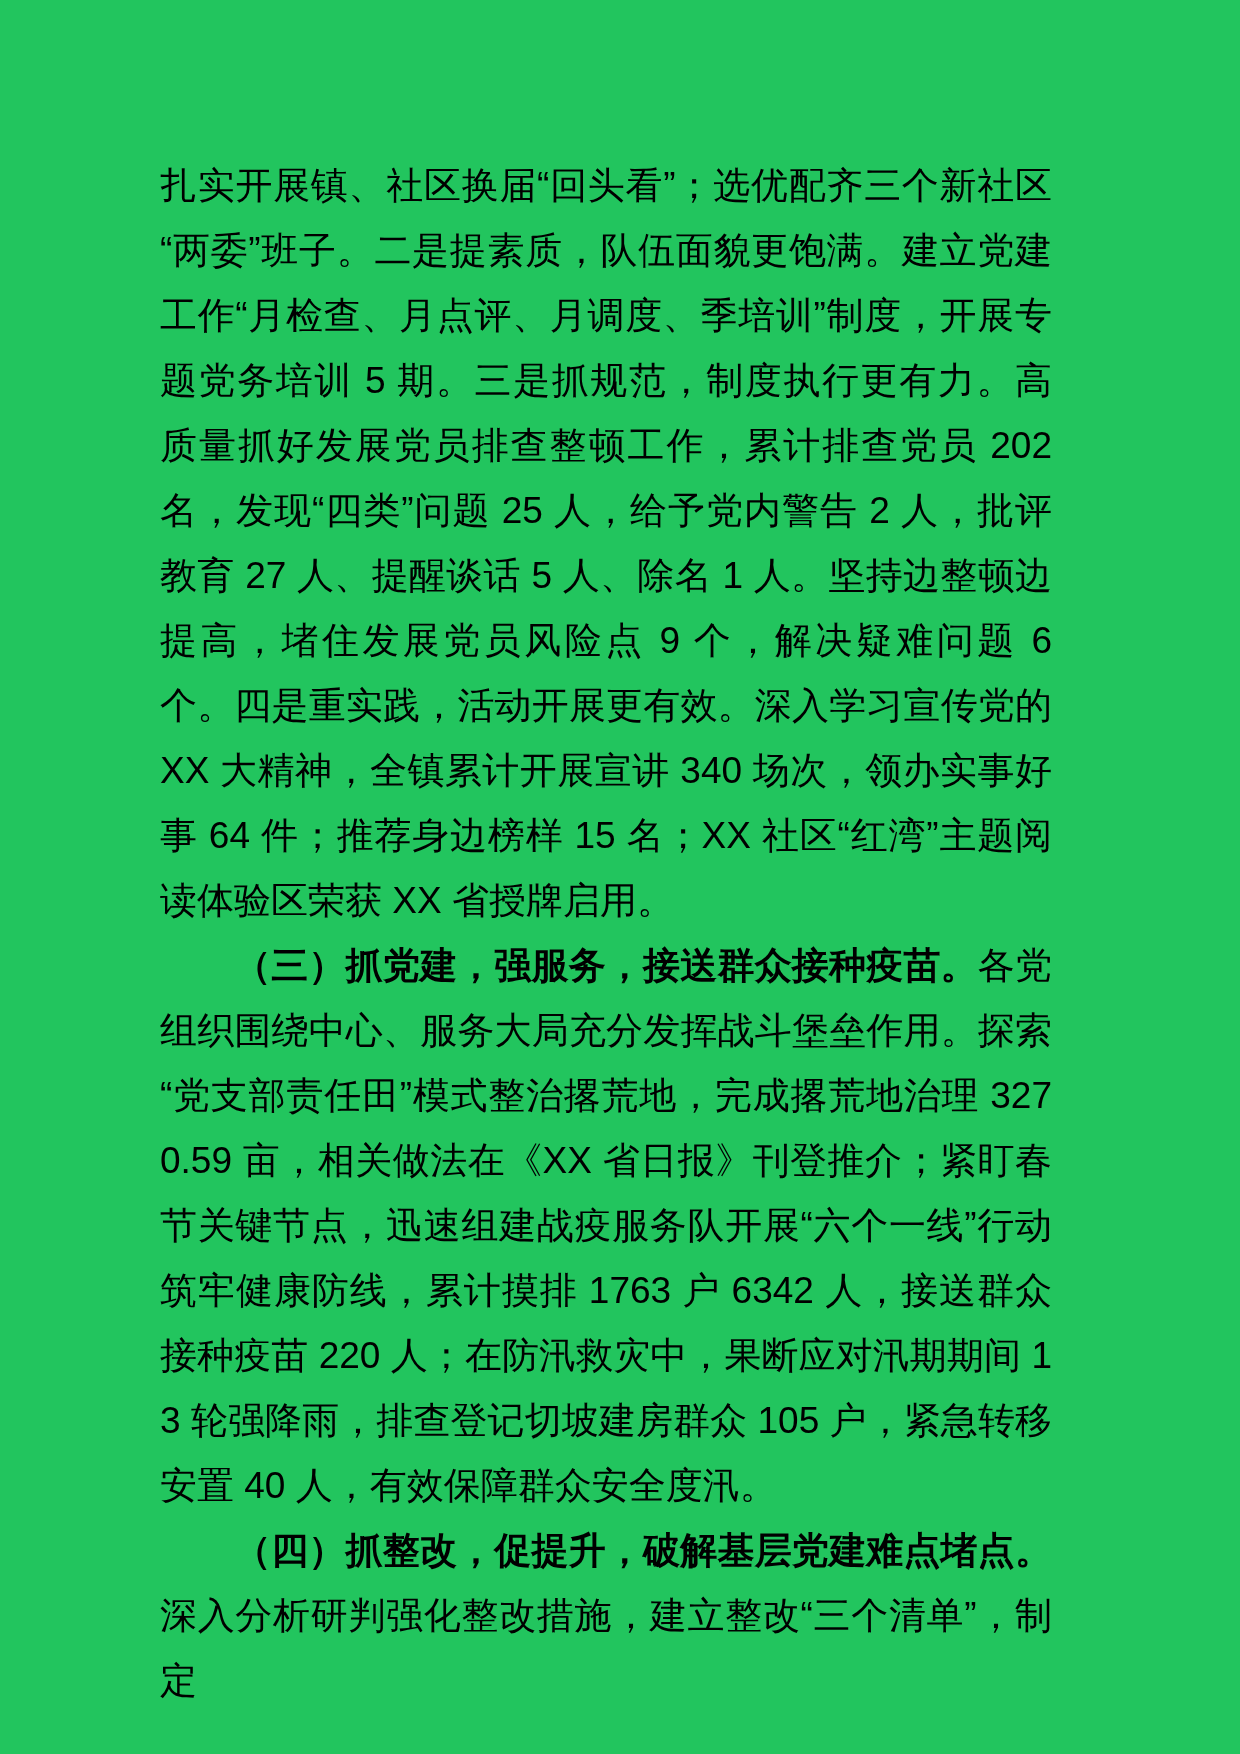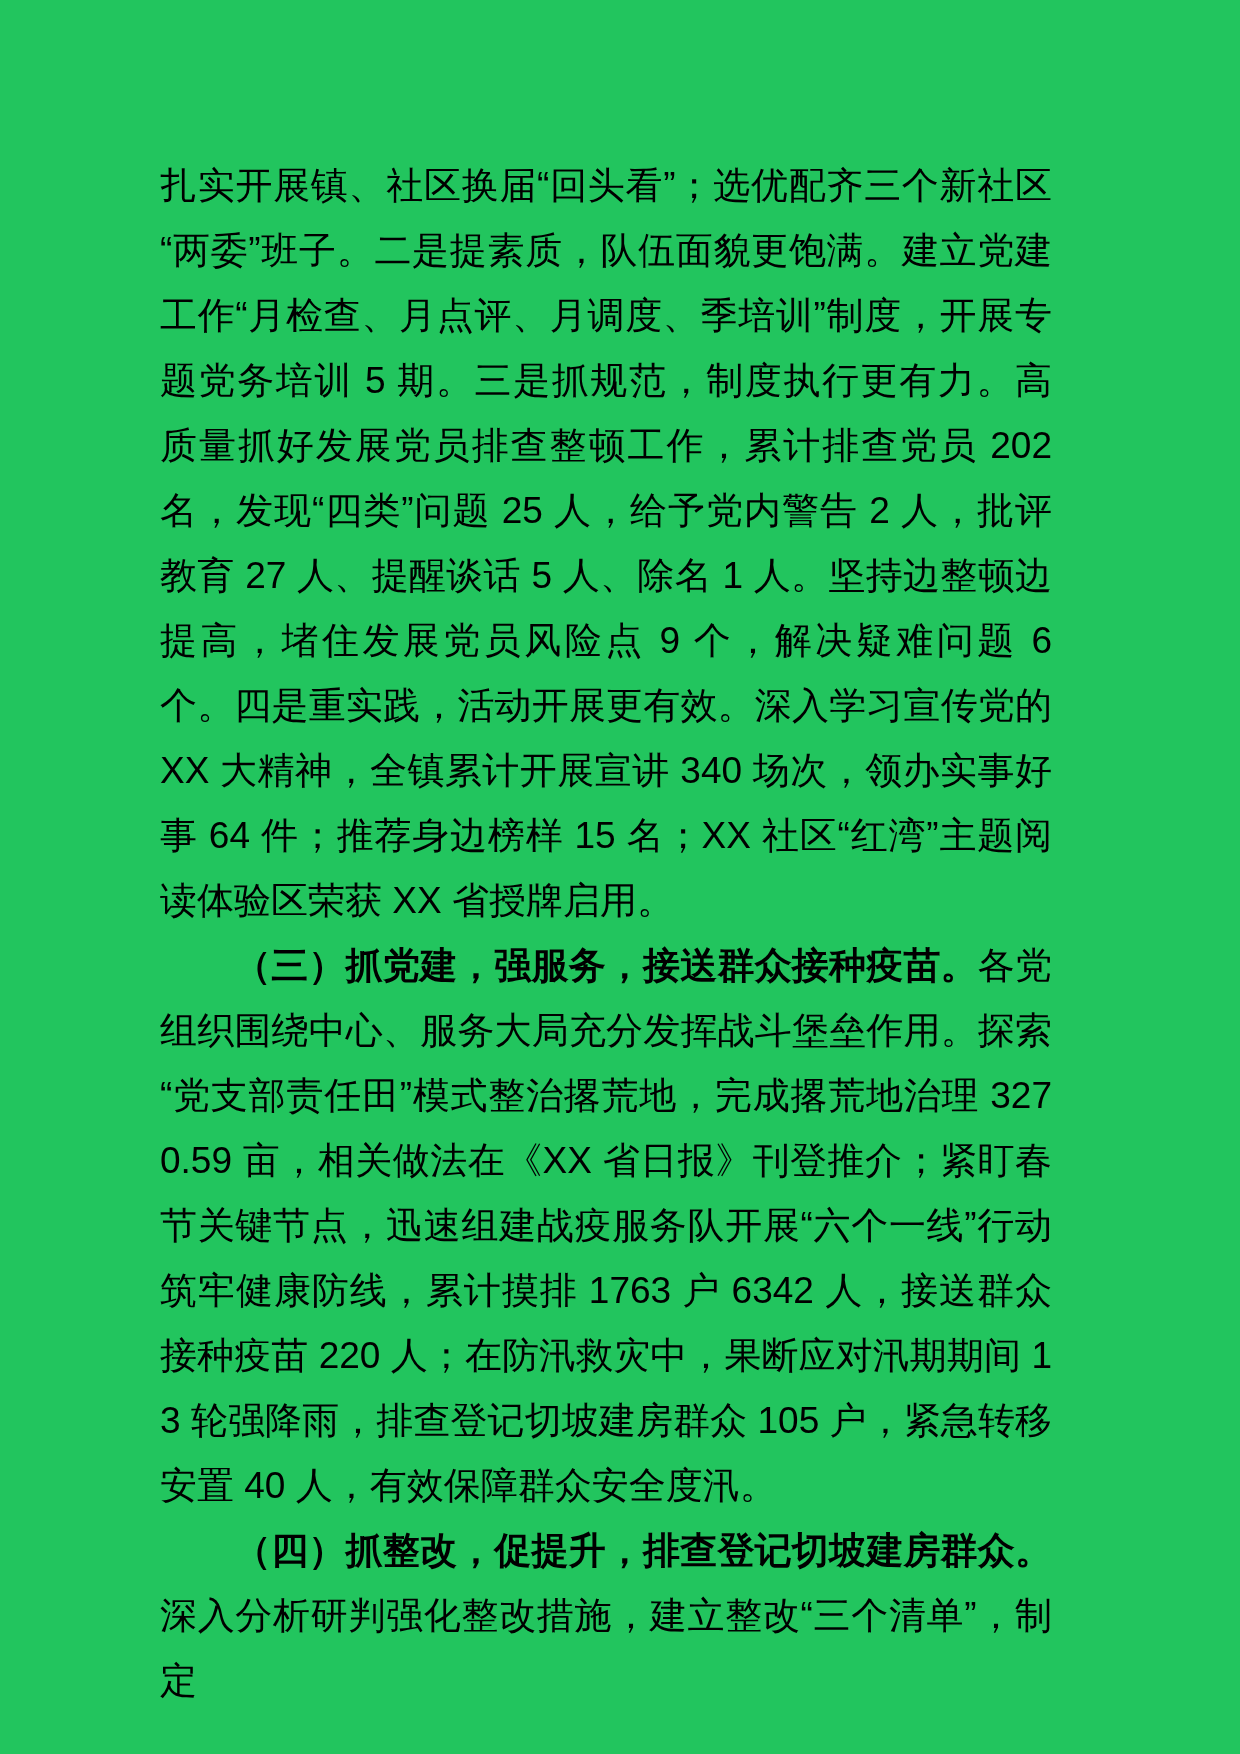--- a/index.html
+++ b/index.html
@@ -50,17 +50,17 @@
 
     <p class="para">
       <span class="seg-regular">扎实开展镇、社区换届“回头看”；选优配齐三个新社区“两委”班子。二是提素质，队伍面貌更饱满。建立党建工作“月检查、月点评、月调度、季培训”制度，开展专题党务培训 5 期。三是抓规范，制度执行更有力。高质量抓好发展党员排查整顿工作，累计排查党员 202 名，发现“四类”问题 25 人，给予党内警告 2 人，批评教育 27 人、提醒谈话 5 人、除名 1 人。坚持边整顿边提高，堵住发展党员风险点 9 个，解决疑难问题 6 个。四是重实践，活动开展更有效。深入学习宣传党的 XX 大精神，全镇累计开展宣讲 340 场次，领办实事好事 64 件；推荐身边榜样 15 名；XX 社区“红湾”主题阅读体验区荣获 XX 省授牌启用。</span>
     </p>
 
     <p class="para indent">
       <span class="seg-bold">（三）抓党建，强服务，接送群众接种疫苗。</span><span class="seg-regular">各党组织围绕中心、服务大局充分发挥战斗堡垒作用。探索“党支部责任田”模式整治撂荒地，完成撂荒地治理 3270.59 亩，相关做法在《XX 省日报》刊登推介；紧盯春节关键节点，迅速组建战疫服务队开展“六个一线”行动筑牢健康防线，累计摸排 1763 户 6342 人，接送群众接种疫苗 220 人；在防汛救灾中，果断应对汛期期间 13 轮强降雨，排查登记切坡建房群众 105 户，紧急转移安置 40 人，有效保障群众安全度汛。</span>
     </p>
 
     <p class="para indent">
-      <span class="seg-bold">（四）抓整改，促提升，排查登记切坡建房群众。</span><span class="seg-regular">深入分析研判强化整改措施，建立整改“三个清单”，制定</span>
+      <span class="seg-bold">（四）抓整改，促提升，破解基层党建难点堵点。</span><span class="seg-regular">深入分析研判强化整改措施，建立整改“三个清单”，制定</span>
     </p>
 
   </div>
 </div>
 
 </body></html>

